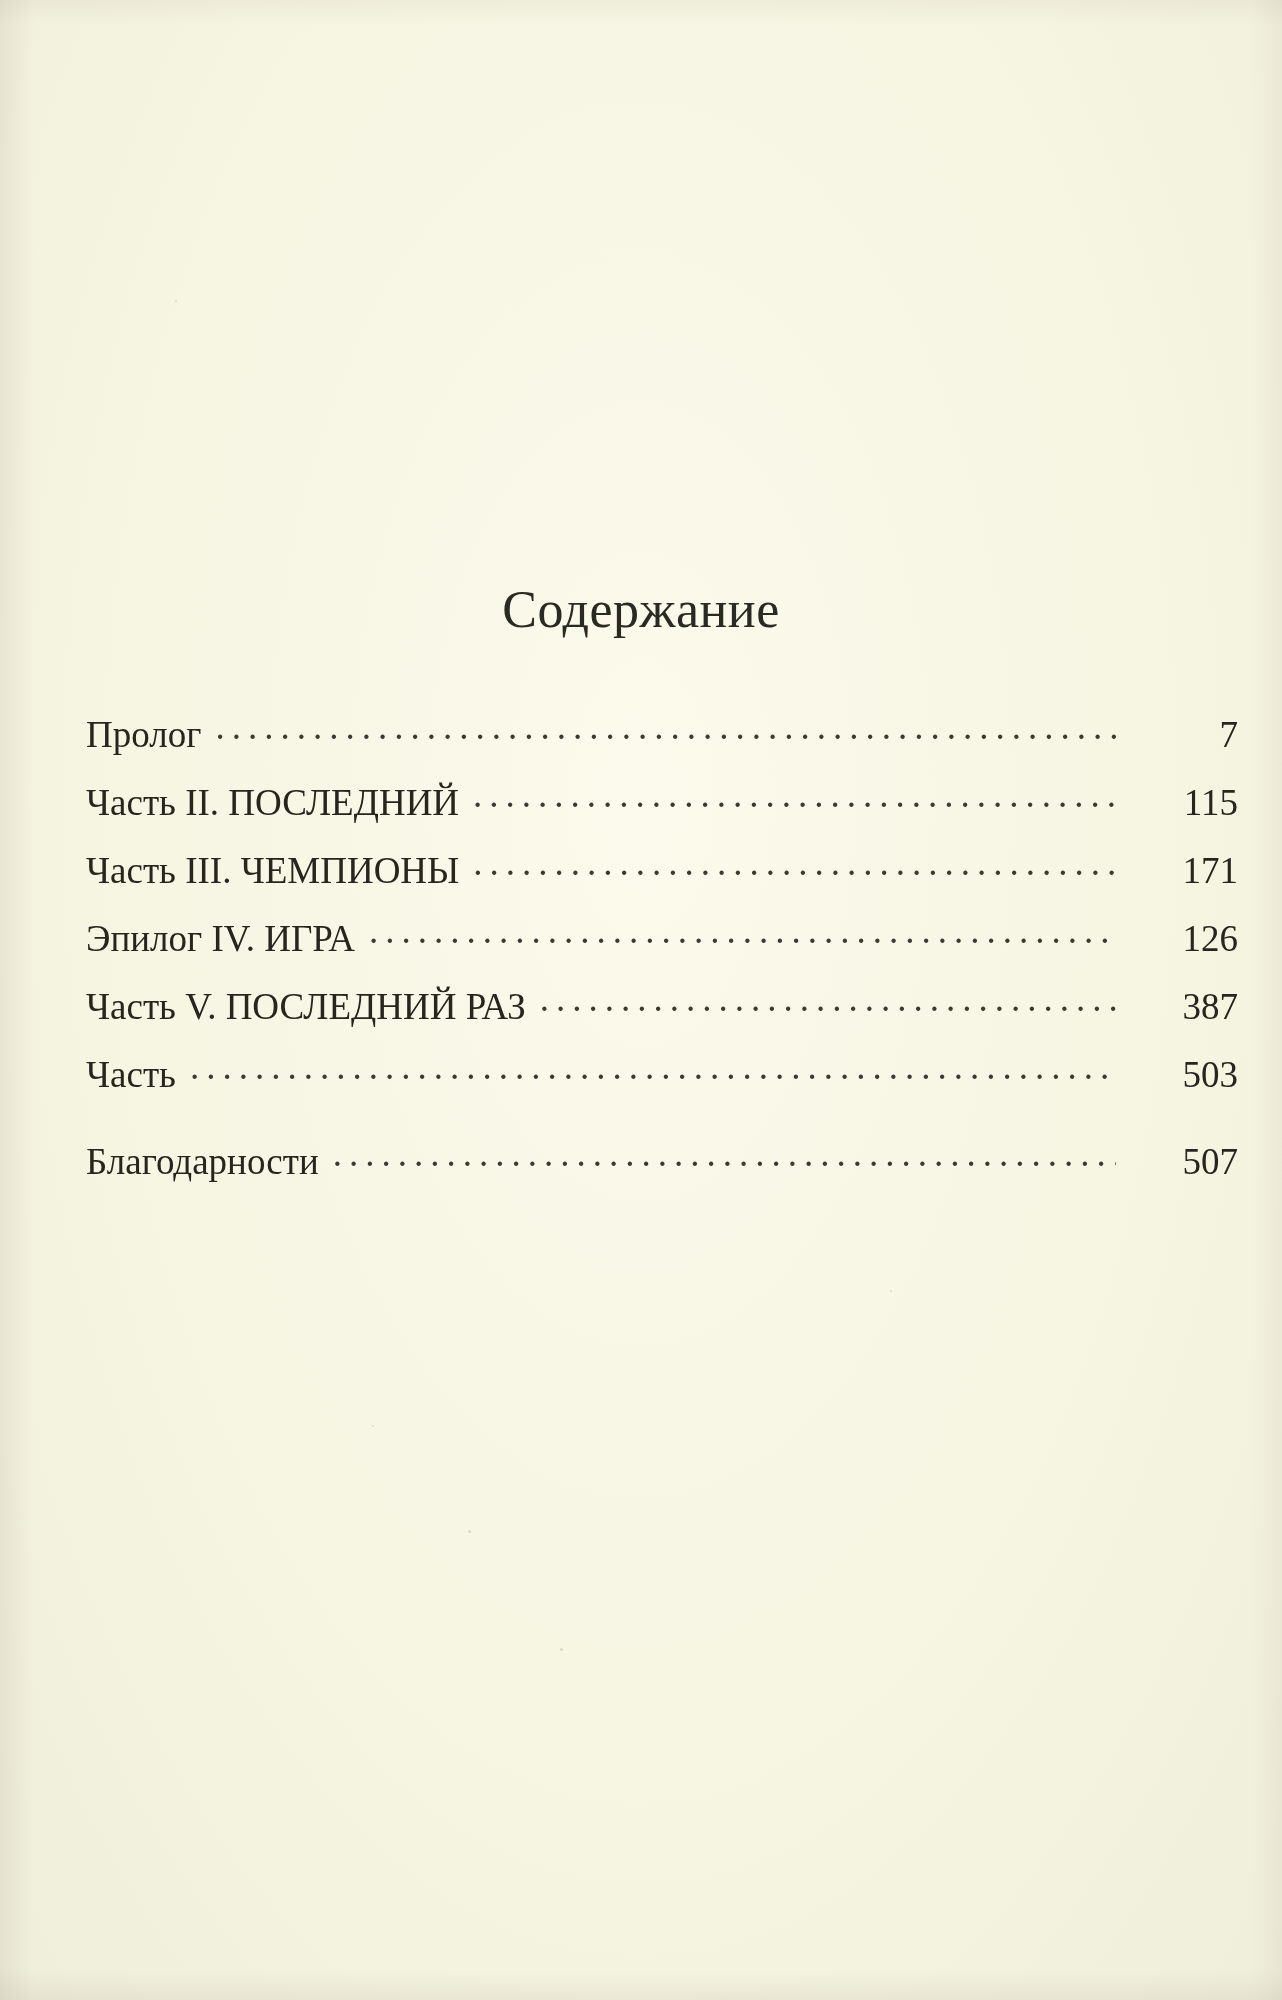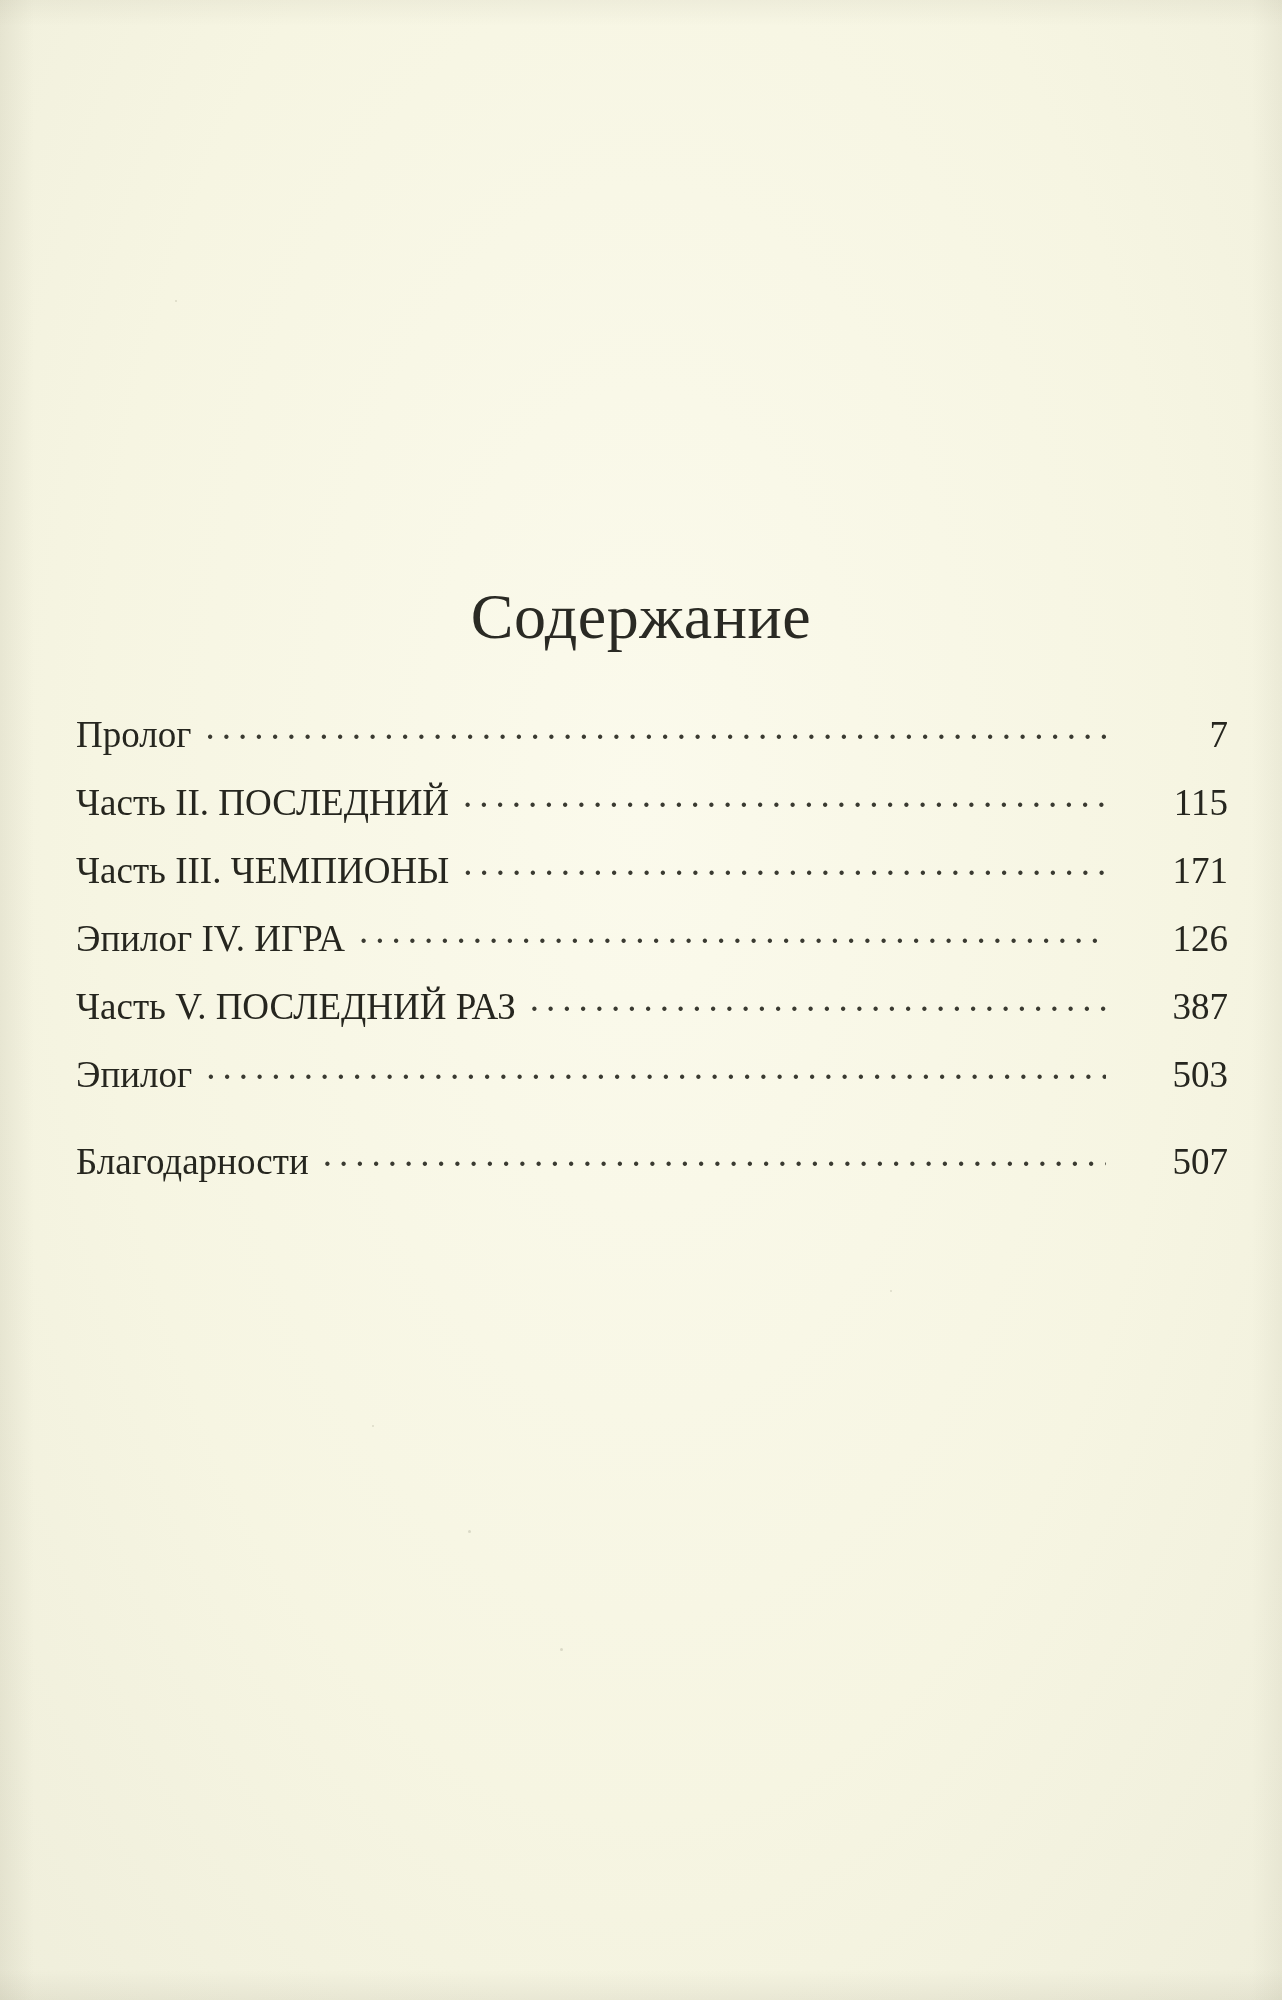--- a/index.html
+++ b/index.html
@@ -38,30 +38,30 @@
     position: absolute;
     inset: 0;
   }
 
   .toc-title {
     position: absolute;
     top: 580px;
     left: 0;
     width: 1282px;
     text-align: center;
-    font-size: 64px;
+    font-size: 52px;
     letter-spacing: 0.5px;
     color: #2a2a24;
     font-weight: 400;
   }
 
   .toc-list {
     position: absolute;
     top: 710px;
-    left: 76px;
+    left: 86px;
     width: 1152px;
   }
 
   .toc-row {
     display: flex;
     align-items: baseline;
     font-size: 37px;
     line-height: 1.0;
     color: #26261f;
     margin-bottom: 25px;
@@ -146,21 +146,21 @@
       <span class="toc-page">126</span>
     </div>
 
     <div class="toc-row">
       <span class="toc-label">Часть V. ПОСЛЕДНИЙ РАЗ</span>
       <span class="toc-leader"></span>
       <span class="toc-page">387</span>
     </div>
 
     <div class="toc-row">
-      <span class="toc-label">Эпилог</span>
+      <span class="toc-label">Часть</span>
       <span class="toc-leader"></span>
       <span class="toc-page">503</span>
     </div>
 
     <div class="toc-row gap-before">
       <span class="toc-label">Благодарности</span>
       <span class="toc-leader"></span>
       <span class="toc-page">507</span>
     </div>
 

